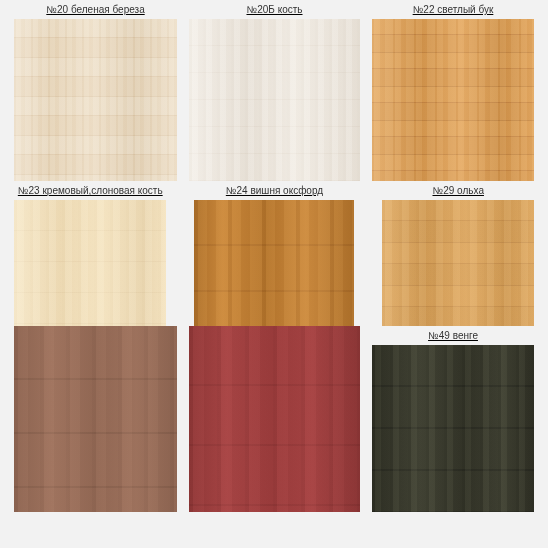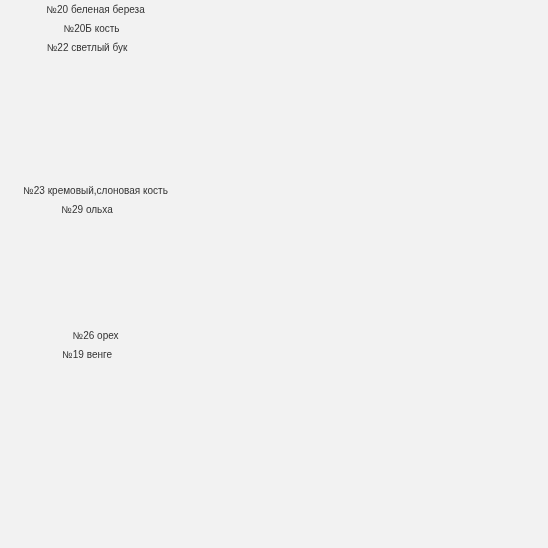--- a/index.html
+++ b/index.html
@@ -19,25 +19,26 @@
     width: 548px;
     height: 548px;
     box-sizing: border-box;
     display: flex;
     flex-direction: column;
     background: #f2f2f2;
   }
 
   .grid-row {
     display: flex;
-    flex-direction: column;
+    flex-direction: row;
     width: 100%;
+    text-decoration: underline;
   }
   .grid-row.row-0 { height: 181px; }
-  .grid-row.row-1 { height: 145px; }
+  .grid-row.row-1 { height: 145px; gap: 16px; }
   .grid-row.row-2 { height: 186px; }
 
   .swatch-cell {
     position: relative;
     display: flex;
     flex-direction: column;
     align-items: stretch;
     box-sizing: border-box;
   }
   .swatch-cell.col-0 { width: 183px; padding-left: 14px; padding-right: 6px; }
@@ -333,56 +334,64 @@
     <div class="swatch-cell col-0">
       <div class="swatch-label">№23 кремовый,слоновая кость</div>
       <div class="swatch-image m-kremovyy">
         <div class="tone"></div>
         <div class="planks"></div>
         <div class="grain"></div>
         <div class="shade"></div>
       </div>
     </div>
 
+    <div class="swatch-cell col-1">
+      <div class="swatch-label">№24 вишня оксфорд</div>
+      <div class="swatch-image m-vishnya">
+        <div class="tone"></div>
+        <div class="planks"></div>
+        <div class="grain"></div>
+        <div class="shade"></div>
+      </div>
+    </div>
 
     <div class="swatch-cell col-2">
       <div class="swatch-label">№29 ольха</div>
       <div class="swatch-image m-olha">
         <div class="tone"></div>
         <div class="planks"></div>
         <div class="grain"></div>
         <div class="shade"></div>
       </div>
     </div>
 
   </div>
 
   <div class="grid-row row-2">
 
     <div class="swatch-cell col-0">
-      <div class="swatch-label">№26 орех</div>
       <div class="swatch-image m-oreh">
         <div class="tone"></div>
         <div class="planks"></div>
         <div class="grain"></div>
         <div class="shade"></div>
       </div>
     </div>
 
     <div class="swatch-cell col-1">
       <div class="swatch-image m-mahagon">
         <div class="tone"></div>
         <div class="planks"></div>
         <div class="grain"></div>
         <div class="shade"></div>
       </div>
     </div>
 
     <div class="swatch-cell col-2">
-      <div class="swatch-label">№19 венге</div>
+      <div class="swatch-label">№49 венге</div>
       <div class="swatch-image m-venge">
         <div class="tone"></div>
         <div class="planks"></div>
         <div class="grain"></div>
         <div class="shade"></div>
       </div>
     </div>
 
   </div>
 

